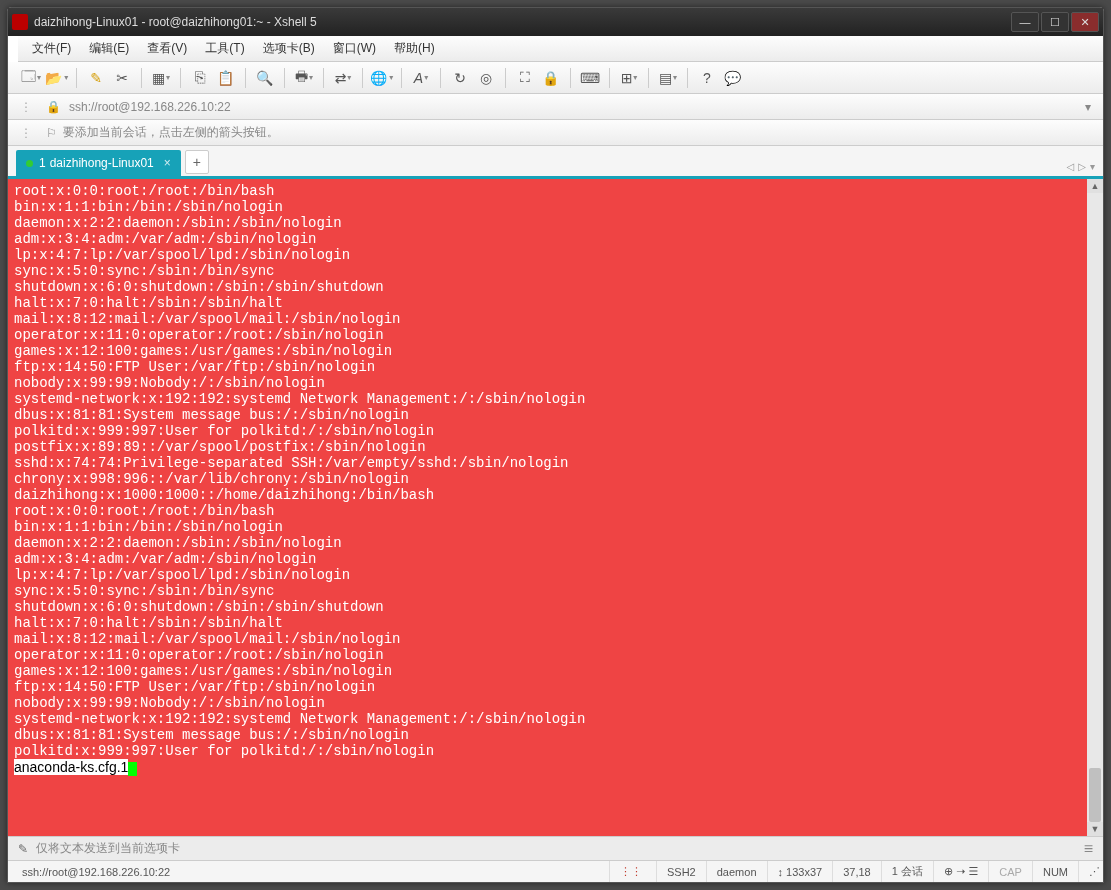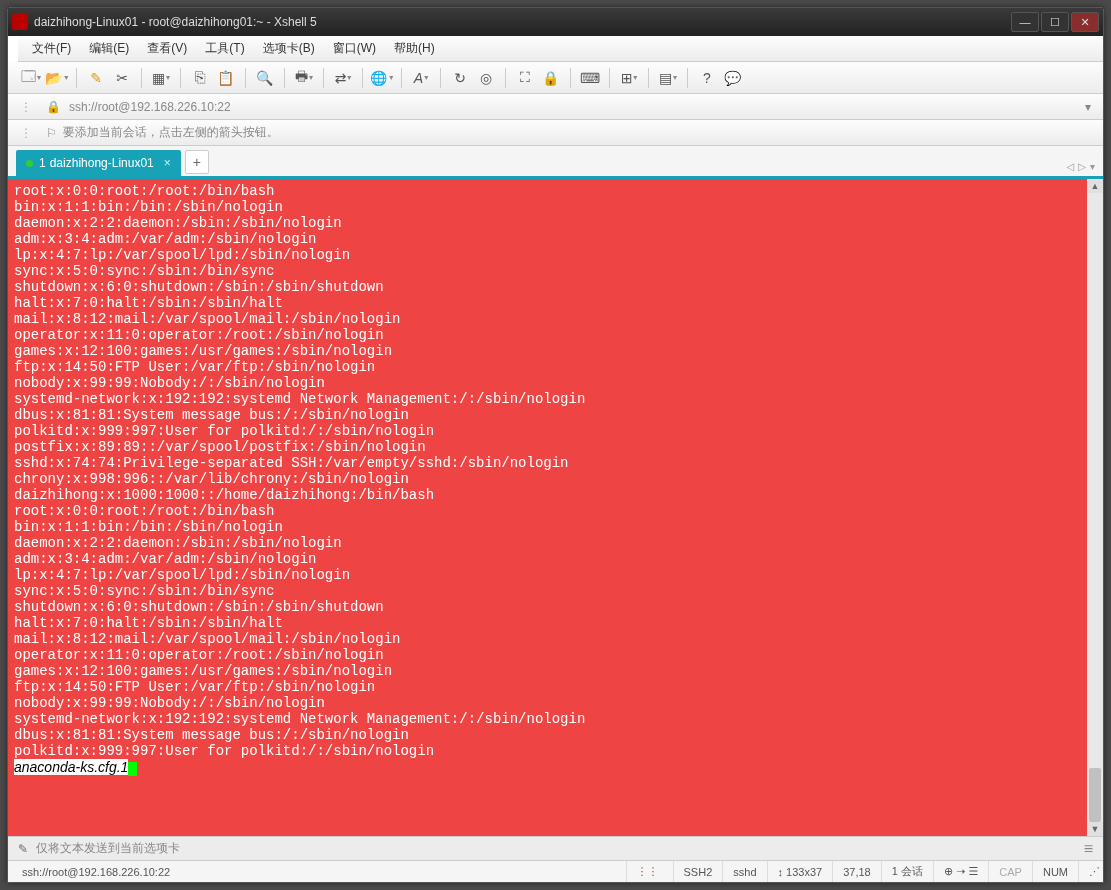--- a/index.html
+++ b/index.html
@@ -23,21 +23,21 @@
 .infobar .flag { margin: 0 6px 0 14px;}
 .tabbar { height: 30px; background: #f5f5f5; display: flex; align-items: flex-end; padding-left: 8px; position: relative;}
 .tab { height: 26px; background: #17a2b8; color: #fff; display: flex; align-items: center; padding: 0 10px; font-size: 12px; border-radius: 2px 2px 0 0; }
 .tab .dot { width: 7px; height: 7px; background: #3c3; border-radius: 50%; margin-right: 6px; }
 .tab .num { margin-right: 4px;}
 .tab .close { margin-left: 10px; font-size: 12px; opacity: .8;}
 .newtab { width: 24px; height: 24px; background: #fff; border: 1px solid #ccc; margin-left: 4px; margin-bottom: 2px; display: flex; align-items: center; justify-content: center; color: #666; font-size: 14px; border-radius: 2px;}
 .tabnav { position: absolute; right: 8px; bottom: 4px; font-size: 10px; color: #999; display:flex; gap:4px; align-items: center;}
 .terminal-wrap { flex: 1; background: #ef4444; border-top: 3px solid #17a2b8; position: relative; overflow: hidden; }
 .terminal { font-family: "SimSun","NSimSun","Courier New", monospace; font-size: 14px; line-height: 16px; color: #fff; padding: 4px 6px; white-space: pre; }
-.terminal .last { background: #fff; color: #000; display: inline-block; font-style: italic; }
+.terminal .last { background: #fff; color: #000; display: inline-block; }
 .terminal .cursor { background: #0f0; color:#0f0; display:inline-block; width: 9px; height: 14px; vertical-align: bottom;}
 .vscroll { position: absolute; right: 0; top: 0; bottom: 0; width: 16px; background: #e8e8e8; }
 .vscroll .thumb { position: absolute; left: 2px; right: 2px; bottom: 14px; height: 54px; background: #c0c0c0; border-radius: 2px; }
 .vscroll .arrow { position: absolute; left: 0; right: 0; height: 14px; background: #e0e0e0; text-align: center; font-size: 9px; color: #666; line-height: 14px;}
 .sendbar { height: 24px; background: #ececec; border-top: 1px solid #ccc; display: flex; align-items: center; padding: 0 10px; font-size: 12px; color: #888; }
 .sendbar .menu { margin-left: auto; font-size: 16px;}
 .statusbar { height: 22px; background: #f5f5f5; border-top: 1px solid #ccc; display: flex; align-items: center; font-size: 11px; color: #555; padding: 0 4px;}
 .statusbar .cell { padding: 0 10px; border-left: 1px solid #ddd; height: 100%; display: flex; align-items: center;}
 .statusbar .cell:first-child { border-left: none; flex:1; }
 .dots { color: #c0392b; margin-right: 4px;}
@@ -185,21 +185,21 @@
     <span>仅将文本发送到当前选项卡</span>
     <span class="menu">≡</span>
   </div>
 
   <div class="statusbar">
     <div class="cell">ssh://root@192.168.226.10:22</div>
     <div class="cell">
         <span class="dots">⋮⋮</span>
       </div>
     <div class="cell">SSH2</div>
-    <div class="cell">sshd</div>
+    <div class="cell">daemon</div>
     <div class="cell"><span>↕</span>&nbsp;<span>133x37</span></div>
     <div class="cell">37,18</div>
     <div class="cell">1 会话</div>
     <div class="cell">
         <span>⊕ ➝ ☰</span>
       </div>
     <div class="cell" style="color:#aaa">CAP</div>
     <div class="cell">NUM</div>
     <div class="cell" style="width:18px">⋰</div>
   </div>

